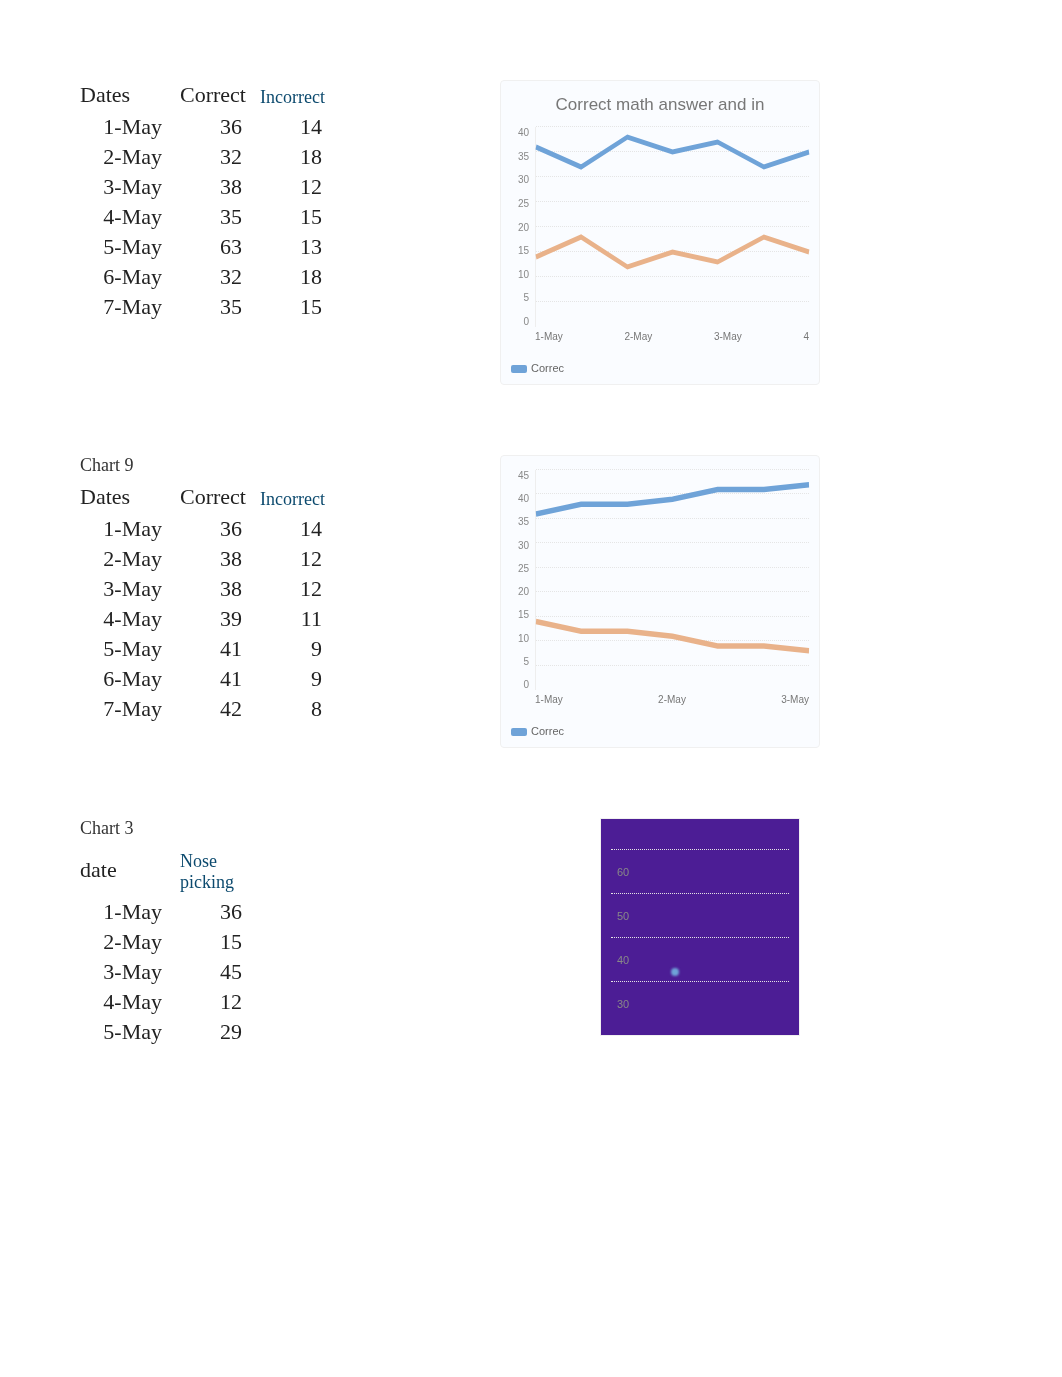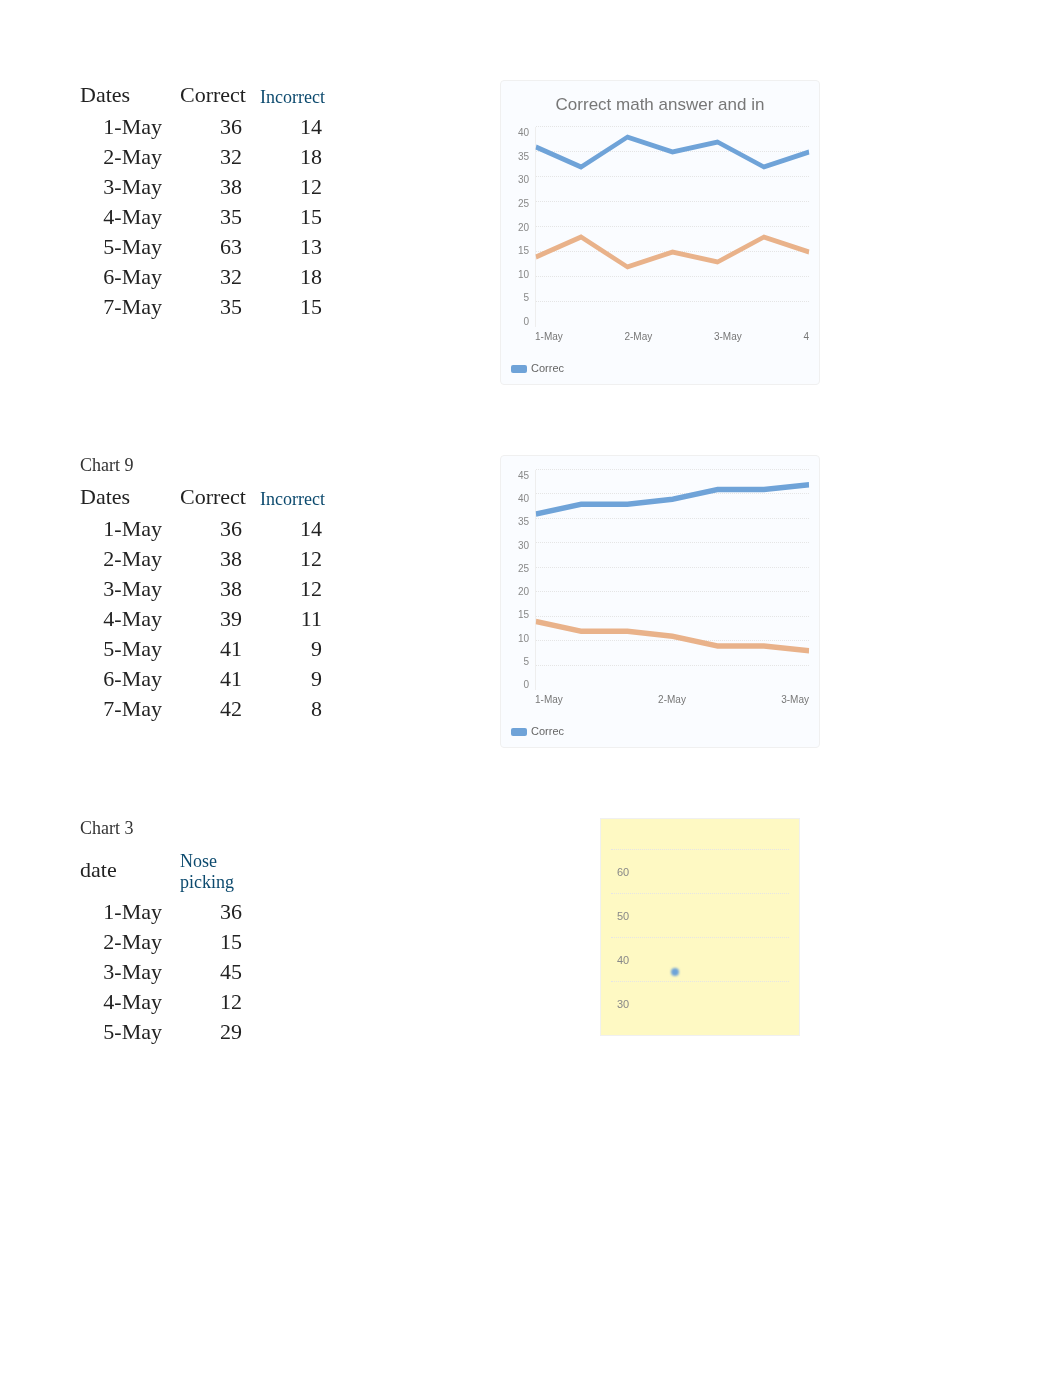--- a/index.html
+++ b/index.html
@@ -117,21 +117,21 @@
     margin-right: 4px;
   }
 
   
   .chart3-outer {
     width: 200px;
     margin-left: 100px;
     overflow: hidden;
   }
   .chart3-box {
-    background: #fef9c3;
+    background: #4c1d95;
     border: 1px solid #f0f0f0;
     padding: 30px 10px 10px 10px;
     filter: blur(0.5px);
     font-family: Arial, Helvetica, sans-serif;
   }
   .chart3-yaxis {
     font-size: 11px;
     color: #888;
     line-height: 44px;
   }

